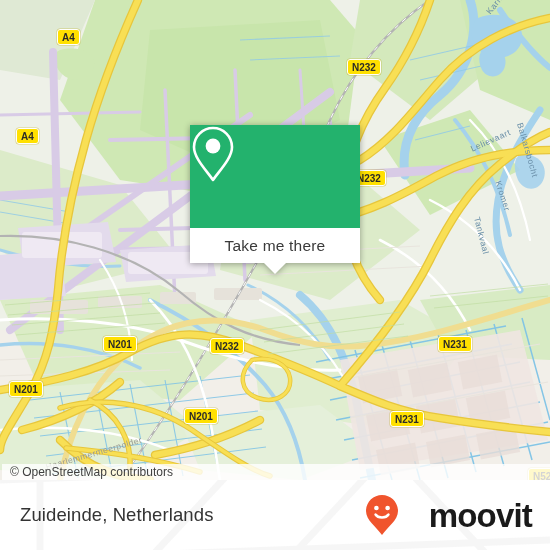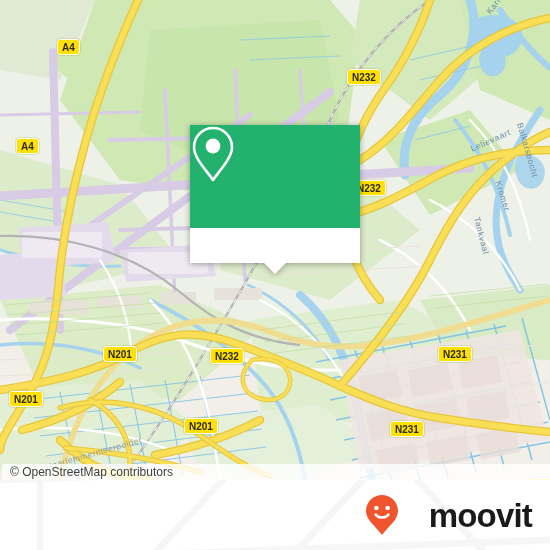--- a/index.html
+++ b/index.html
@@ -45,21 +45,20 @@
     color: #2b2b28;
     font-family: "Liberation Sans", sans-serif;
     font-size: 10px;
     font-weight: bold;
     line-height: 13px;
     height: 16px;
     padding: 1px 4px 0 4px;
     text-align: center;
     white-space: nowrap;
     box-shadow: 0 0 0 0.5px rgba(180,160,0,.45);
-    margin-top: 10px;
   }
 
   .wlabel {
     position: absolute;
     color: #6a8fa8;
     font-family: "Liberation Sans", sans-serif;
     font-size: 8.5px;
     letter-spacing: .6px;
     white-space: nowrap;
     transform-origin: left center;
@@ -427,39 +426,41 @@
     <div class="plabel" style="left:46px; top:462px; transform:rotate(-16deg);">Haarlemmermeerpolder</div>
 
     <div id="card">
       <div id="card-head">
         <svg width="46" height="58" viewBox="0 0 46 58">
           <path d="M23 3 C12.5 3 4 11.5 4 22 C4 33 16 45 23 55 C30 45 42 33 42 22 C42 11.5 33.5 3 23 3 Z" fill="none" stroke="#ffffff" stroke-width="2.6" stroke-linejoin="round"></path>
           <circle cx="23" cy="21" r="7.4" fill="#ffffff"></circle>
         </svg>
       </div>
       <div id="card-foot">
+        <span id="card-foot-label">Take me there</span>
         <div id="card-pointer"></div>
       </div>
     </div>
 
     <div id="attribution">© OpenStreetMap contributors</div>
   </div>
 
   <div id="footer">
     <svg id="footer-ghost" viewBox="0 0 550 150">
       <g stroke="#888" fill="none" stroke-width="7">
         <path d="M40,0 L40,150"></path>
         <path d="M0,40 L550,20"></path>
         <path d="M120,150 L260,0"></path>
         <path d="M260,150 L400,0"></path>
         <path d="M380,0 L520,150"></path>
         <path d="M0,120 L550,100"></path>
       </g>
     </svg>
 
+    <div id="footer-title">Zuideinde, Netherlands</div>
 
     <div id="brand">
       <svg width="34" height="42" viewBox="0 0 34 42">
         <path d="M17 1 C8.2 1 1 8.2 1 17 C1 26.2 11 32.5 17 41 C23 32.5 33 26.2 33 17 C33 8.2 25.8 1 17 1 Z" fill="#f0542d"></path>
         <circle cx="11.4" cy="14" r="2.3" fill="#ffffff"></circle>
         <circle cx="22.6" cy="14" r="2.3" fill="#ffffff"></circle>
         <path d="M10.5 20.5 C13 24.5 21 24.5 23.5 20.5" fill="none" stroke="#ffffff" stroke-width="2.4" stroke-linecap="round"></path>
       </svg>
       <span id="brand-word">moovit</span>
     </div>

